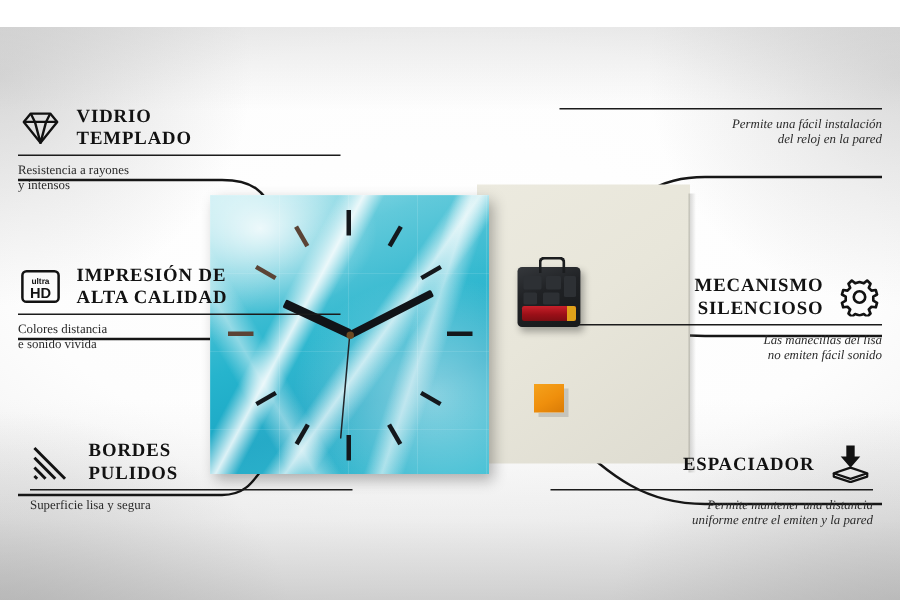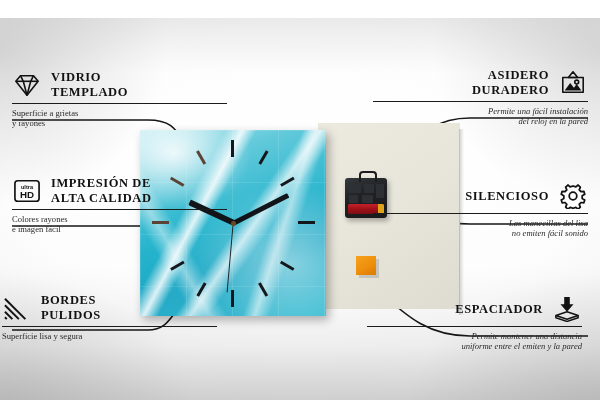--- a/index.html
+++ b/index.html
@@ -46,21 +46,21 @@
     font-size:8.6px;line-height:10.4px;color:#2a2a2a;
   }
   .feat.left .desc{text-align:left;}
   .feat.right .desc{text-align:right;font-style:italic;}
   .ico{width:30px;height:26px;flex:0 0 30px;display:block;}
   .ico svg{display:block;width:100%;height:100%;}
 
   
   #f-vidrio   {left:12px;  top:52px;}
   #f-hd       {left:12px;  top:158px;}
-  #f-bordes   {left:2px;  top:275px;}
+  #f-bordes   {left:20px;  top:275px;}
   #f-asidero  {left:373px; top:50px;  }
   #f-mecanismo{left:373px; top:165px; }
   #f-espuma   {left:367px; top:278px; }
 
   
   #lines{position:absolute;left:0;top:0;width:600px;height:400px;pointer-events:none;}
 
   
   #photo{
     position:absolute;left:140px;top:104px;width:320px;height:196px;
@@ -211,43 +211,43 @@
         </g>
           </svg>
       </span>
       <div class="ttl">
         <div>VIDRIO</div>
         <div>TEMPLADO</div>
       </div>
     </div>
     <div class="rule"></div>
     <div class="desc">
-      <div>Superficie a grietas</div>
-      <div>y rayones</div>
+      <div>Resistencia a rayones</div>
+      <div>y intensos</div>
     </div>
   </div>
 
   <div class="feat left" id="f-hd">
     <div class="head">
       <span class="ico">
         <svg viewBox="0 0 32 28">
           <rect x="3" y="3" width="26" height="22" rx="3" ry="3" fill="none" stroke="#121212" stroke-width="1.8"></rect>
           <text x="16" y="12" text-anchor="middle" font-family="Liberation Sans, sans-serif" font-size="6" font-weight="bold" fill="#121212">ultra</text>
           <text x="16" y="22" text-anchor="middle" font-family="Liberation Sans, sans-serif" font-size="10.5" font-weight="bold" fill="#121212">HD</text>
         </svg>
       </span>
       <div class="ttl">
         <div>IMPRESIÓN DE</div>
         <div>ALTA CALIDAD</div>
       </div>
     </div>
     <div class="rule"></div>
     <div class="desc">
-      <div>Colores rayones</div>
-      <div>e imagen fácil</div>
+      <div>Colores distancia</div>
+      <div>e sonido vívida</div>
     </div>
   </div>
 
   <div class="feat left" id="f-bordes">
     <div class="head">
       <span class="ico">
         <svg viewBox="0 0 32 28">
             <g stroke="#121212" stroke-width="2.1" stroke-linecap="butt">
           <line x1="3" y1="4" x2="25" y2="26"></line>
           <line x1="3" y1="11" x2="18" y2="26"></line>
@@ -262,46 +262,31 @@
       </div>
     </div>
     <div class="rule"></div>
     <div class="desc">
       <div>Superficie lisa y segura</div>
       <div></div>
     </div>
   </div>
 
   <div class="feat right" id="f-asidero">
-    <div class="head">
-      <div class="ttl">
-        <div>ASIDERO</div>
-        <div>DURADERO</div>
-      </div>
-      <span class="ico">
-        <svg viewBox="0 0 32 28">
-            <g fill="none" stroke="#121212" stroke-width="1.7" stroke-linejoin="round">
-          <path d="M16 2 L11 8 H21 Z"></path>
-          <rect x="5" y="8" width="22" height="16"></rect>
-          <path d="M7 22 L13 14 L17 19 L20 15 L25 22 Z" fill="#121212" stroke="none"></path>
-          <circle cx="20" cy="13" r="2.1"></circle>
-        </g>
-          </svg>
-      </span>
-    </div>
     <div class="rule"></div>
     <div class="desc">
       <div>Permite una fácil instalación</div>
       <div>del reloj en la pared</div>
     </div>
   </div>
 
   <div class="feat right" id="f-mecanismo">
     <div class="head">
       <div class="ttl">
+        <div>MECANISMO</div>
         <div>SILENCIOSO</div>
       </div>
       <span class="ico">
         <svg viewBox="0 0 32 28">
             <g fill="none" stroke="#121212" stroke-width="1.9" stroke-linejoin="round">
           <path d="M16 3.2 l3.1 1.0 2.4-2.0 2.4 2.3 -1.2 2.9 1.9 2.0 3.1-0.4 0.9 3.2 -2.7 1.6 0 2.8 2.7 1.6 -0.9 3.2 -3.1-0.4 -1.9 2.0 1.2 2.9 -2.4 2.3 -2.4-2.0 -3.1 1.0 -3.1-1.0 -2.4 2.0 -2.4-2.3 1.2-2.9 -1.9-2.0 -3.1 0.4 -0.9-3.2 2.7-1.6 0-2.8 -2.7-1.6 0.9-3.2 3.1 0.4 1.9-2.0 -1.2-2.9 2.4-2.3 2.4 2.0 Z"></path>
           <circle cx="16" cy="14" r="4.1"></circle>
         </g>
           </svg>
       </span>

